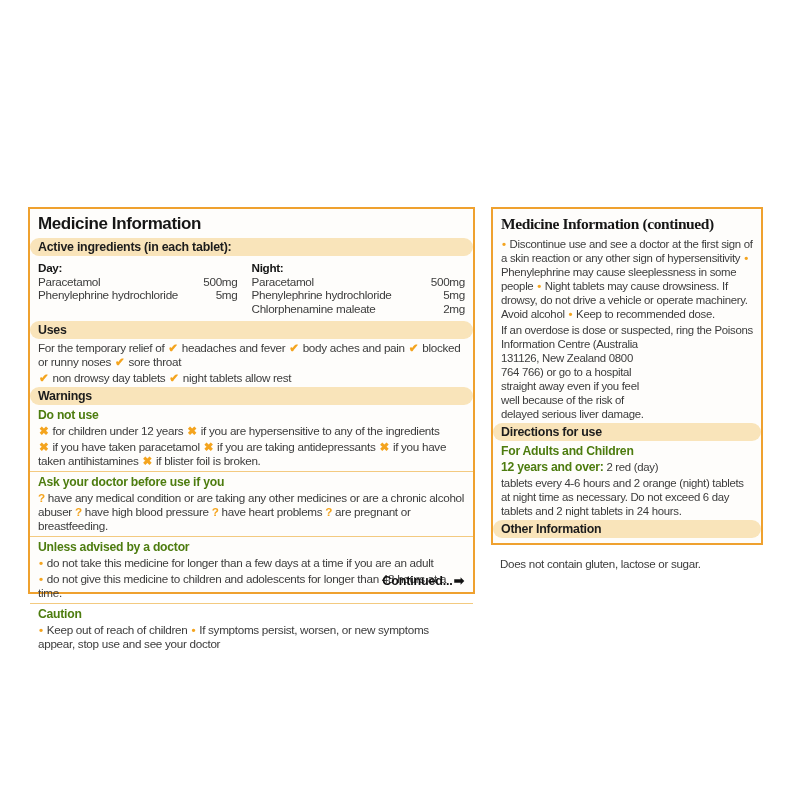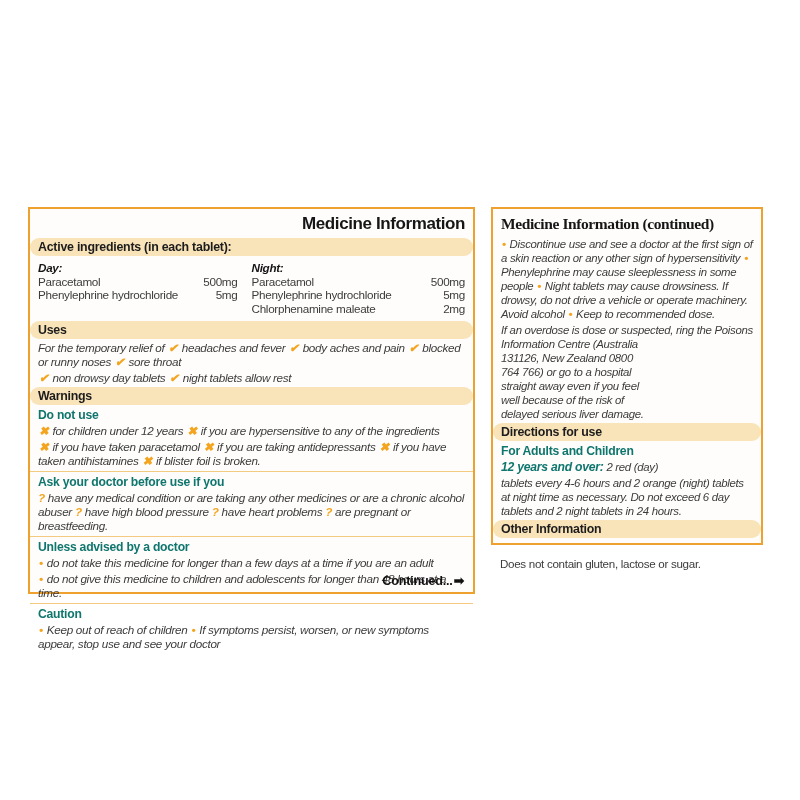--- a/index.html
+++ b/index.html
@@ -2,33 +2,33 @@
 <html><head>
 <meta charset="utf-8">
 <style>
   html,body{margin:0;padding:0;background:#ffffff;}
   .sheet{position:relative;width:800px;height:800px;background:#ffffff;overflow:hidden;
          font-family:"Liberation Sans", sans-serif;color:#3c3c3c;}
   .panel{position:absolute;box-sizing:border-box;border:2px solid #efa12f;background:#fefdfb;}
   .panel-left{left:28px;top:207px;width:447px;height:387px;}
   .panel-right{left:491px;top:207px;width:272px;height:338px;}
   .ptitle{font-weight:bold;color:#161616;letter-spacing:-0.4px;padding:5px 8px 2px 8px;}
-  .panel-left .ptitle{font-size:17px;line-height:20px;text-align:right;}
+  .panel-left .ptitle{font-size:17px;line-height:20px;}
   .panel-right .ptitle{font-size:15.5px;line-height:19px;font-family:Liberation Serif, serif;}
   .t-bar{background:#f9e4ba;color:#1c1c1c;font-weight:bold;font-size:12.4px;line-height:15px;
          padding:2px 8px 1px 8px;letter-spacing:-0.25px;margin:2px 0;border-radius:9px;}
   .px{padding:0 8px;}
-  .bodytext{font-size:11.7px;line-height:14px;letter-spacing:-0.3px;margin:2px 0;font-style:italic;}
+  .bodytext{font-size:11.7px;line-height:14px;letter-spacing:-0.3px;margin:2px 0;}
   .panel-right .bodytext{font-size:11.4px;}
-  .subhead{font-weight:bold;color:#0f766e;font-size:12.2px;line-height:14px;letter-spacing:-0.25px;margin-top:3px;}
+  .subhead{font-weight:bold;color:#4d7c0f;font-size:12.2px;line-height:14px;letter-spacing:-0.25px;margin-top:3px;}
   .divider{border-top:1px solid #f3ca80;margin:3px 0 1px 0;}
   .ing-wrap{display:flex;padding:3px 8px 4px 8px;font-size:11.7px;line-height:13.6px;letter-spacing:-0.3px;}
   .ing-col{width:50%;}
   .ing-col.day{padding-right:14px;box-sizing:border-box;}
-  .ing-label{font-weight:bold;color:#161616;font-style:italic;}
+  .ing-label{font-weight:bold;color:#161616;}
   .ing-row{display:flex;justify-content:space-between;}
   .amt{white-space:nowrap;}
   .ic{color:#f4a41e;font-weight:bold;margin:0 1px;}
   .ic.q{margin:0 0;}
   .ic.b{font-weight:bold;}
   .continued{position:absolute;right:9px;bottom:4px;font-weight:bold;color:#111;
              font-size:12.6px;letter-spacing:-0.2px;}
   .continued .arrow{color:#111;font-weight:bold;margin-left:1px;}
   .footnote{position:absolute;left:500px;top:557px;font-size:11.6px;letter-spacing:-0.3px;color:#3c3c3c;}
   .ov-line{white-space:nowrap;}

